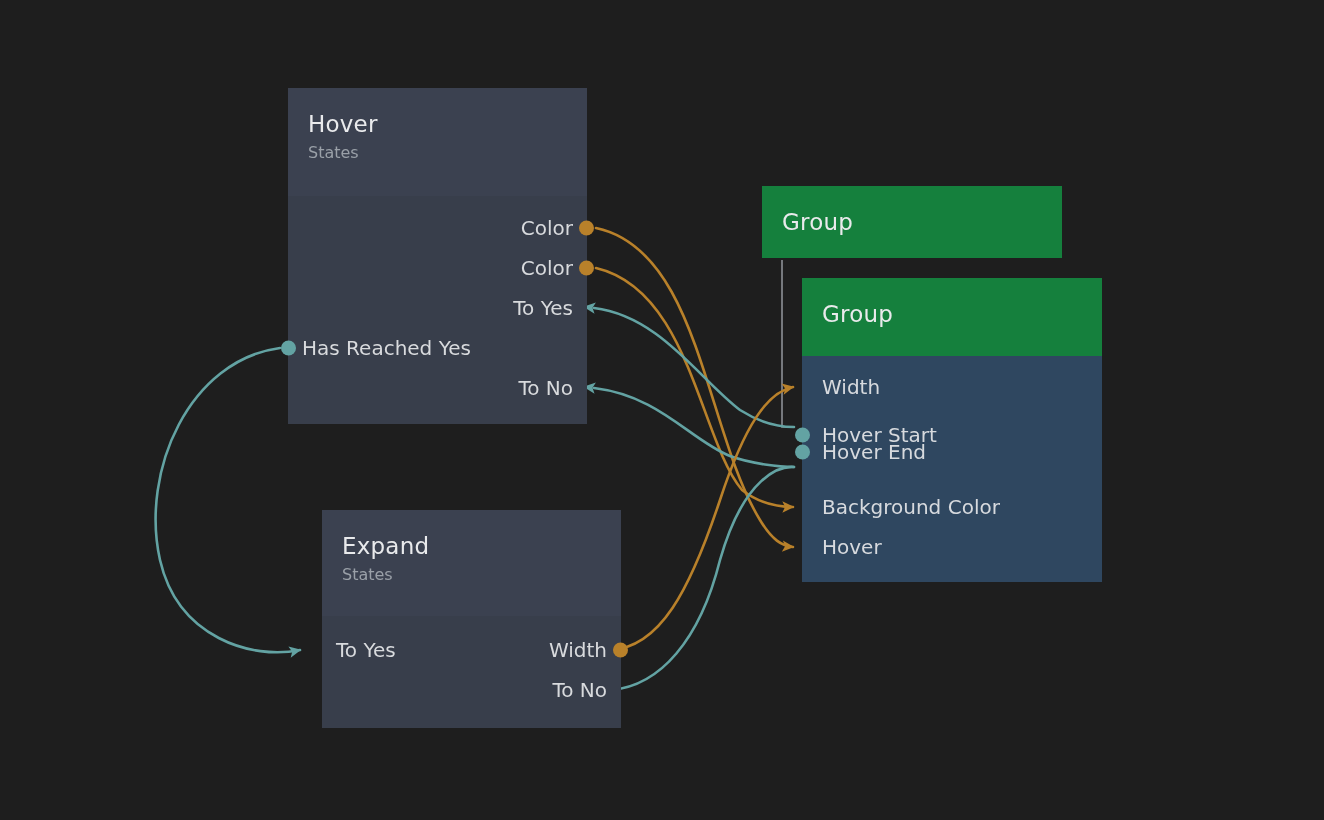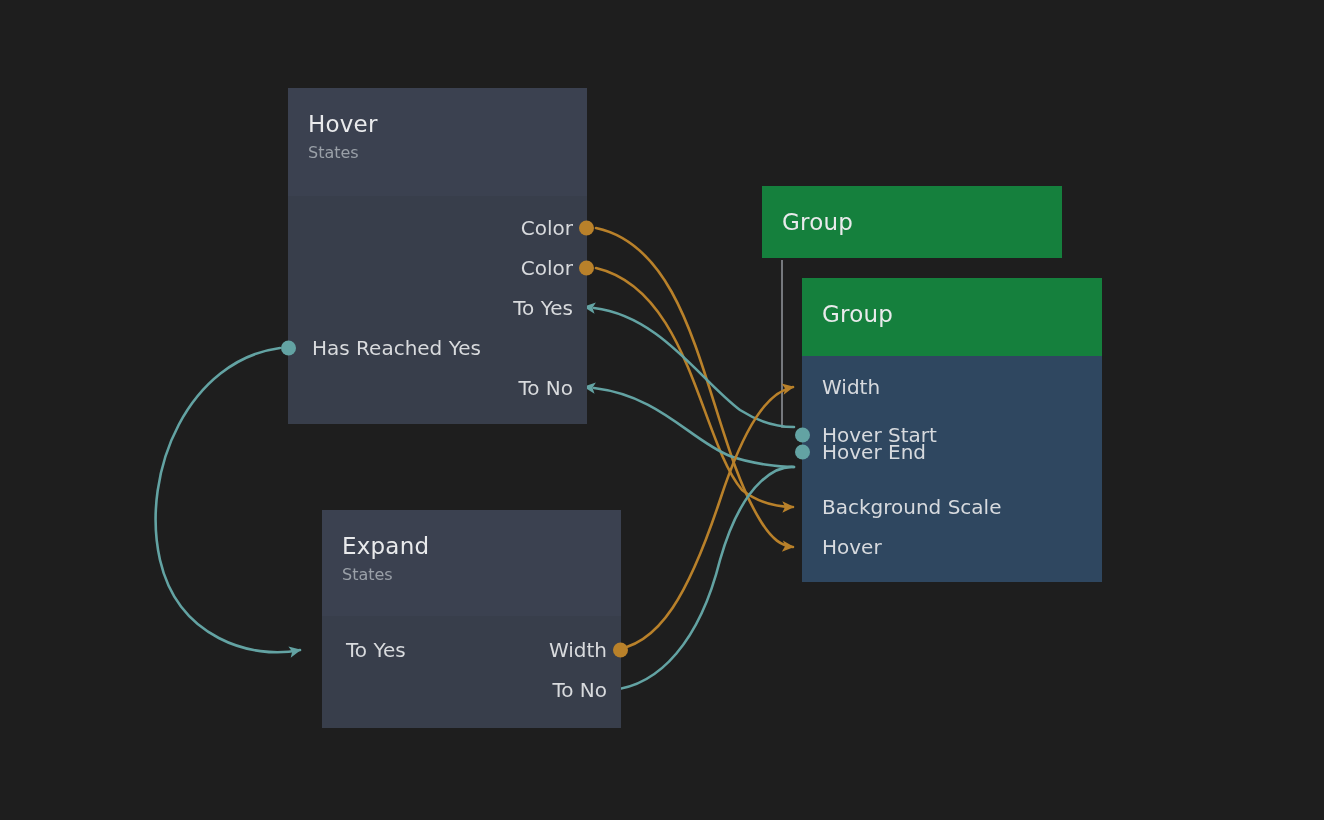--- a/index.html
+++ b/index.html
@@ -66,21 +66,21 @@
     white-space: nowrap;
   }
   .port-label {
     font-size: 20px;
     color: #d8dadd;
     line-height: 24px;
   }
   .port.out  { right: 0; justify-content: flex-end; padding-right: 0; }
   .port.in   { left: 0;  justify-content: flex-start; }
   .port.out .port-label { margin-right: 14px; }
-  .port.in  .port-label { margin-left: 24px; }
+  .port.in  .port-label { margin-left: 14px; }
 
   .dot {
     position: absolute;
     width: 15px;
     height: 15px;
     border-radius: 50%;
     top: 50%;
   }
   .dot.right { right: -7px;  transform: translate(0, -50%); }
   .dot.left  { left:  -7px;  transform: translate(0, -50%); }
@@ -181,21 +181,21 @@
           </div>
           <div class="port in" style="top: 67px; align-items: flex-end;">
             <span class="port-label">Hover Start</span>
             <span class="dot left teal"></span>
           </div>
           <div class="port in" style="top: 84px; justify-content: center;">
             <span class="port-label">Hover End</span>
             <span class="dot left teal"></span>
           </div>
           <div class="port in" style="top: 139px;">
-            <span class="port-label">Background Scale</span>
+            <span class="port-label">Background Color</span>
           </div>
           <div class="port in" style="top: 179px;">
             <span class="port-label">Hover</span>
           </div>
         </div>
       </div>
     </div>
 
 </div>
 

